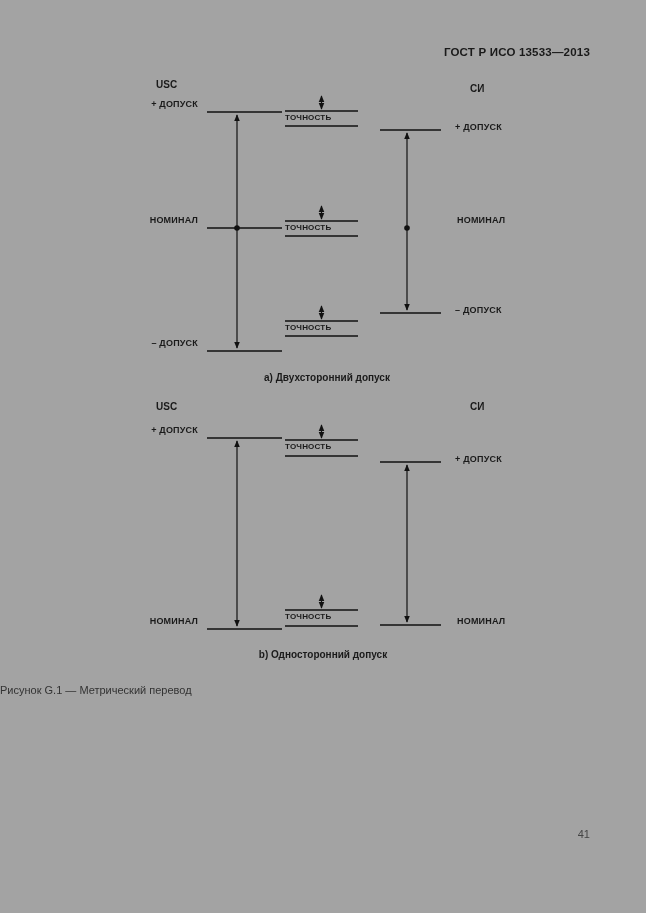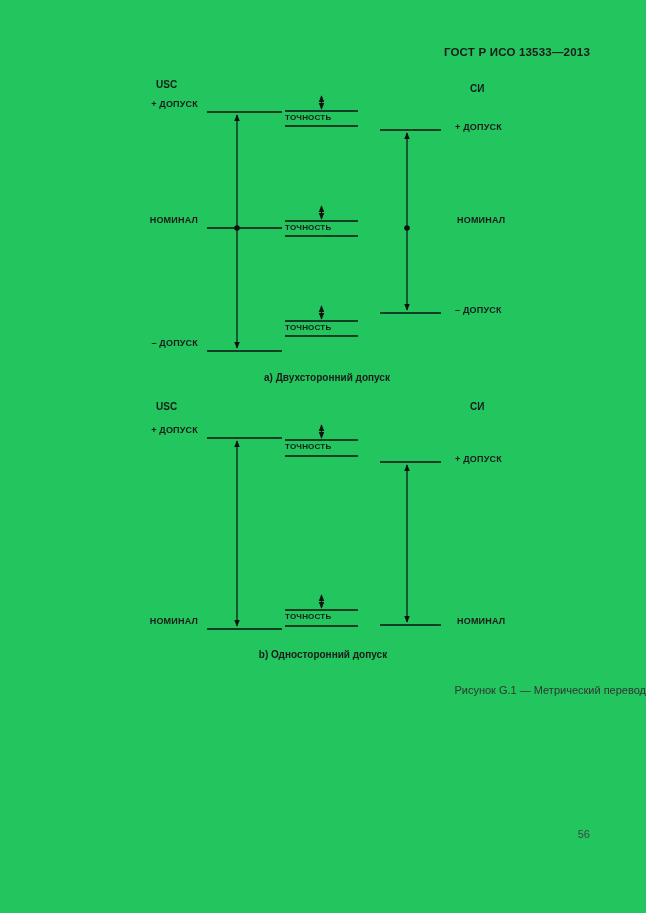--- a/index.html
+++ b/index.html
@@ -1,26 +1,26 @@
 <!DOCTYPE html>
 <html><head>
 <meta charset="utf-8">
 <style>
   * { margin:0; padding:0; box-sizing:border-box; }
   html,body { background:#ffffff; }
   body { font-family:"Liberation Sans", sans-serif; color:#1a1a1a; }
-  .page { position:relative; width:646px; height:913px; background:#22c55e; overflow:hidden; }
+  .page { position:relative; width:646px; height:913px; background:#a3a3a3; overflow:hidden; }
   .svg-layer { position:absolute; left:0; top:0; }
   .hdr { position:absolute; top:46px; right:56px; font-size:11.5px; font-weight:bold; letter-spacing:0.2px; }
   .sys { position:absolute; font-size:10px; font-weight:bold;text-align:center; }
   .lbl-l { position:absolute; left:118px; width:80px; text-align:right; font-size:9px; font-weight:bold; letter-spacing:0.2px; white-space:nowrap; }
   .lbl-r { position:absolute; left:455px; width:95px; text-align:left; font-size:9px; font-weight:bold; letter-spacing:0.2px; white-space:nowrap; }
   .acc { position:absolute; left:285px; width:73px; text-align:left; font-size:8px; font-weight:bold; letter-spacing:0.2px; }
   .cap { position:absolute; left:0; width:646px; text-align:center; font-size:10px; font-weight:bold; }
-  .figcap { position:absolute; left:0; width:646px; text-align:right; font-size:11px; font-weight:normal; color:#333; }
+  .figcap { position:absolute; left:0; width:646px; text-align:left; font-size:11px; font-weight:normal; color:#333; }
   .pagenum { position:absolute; top:828px; right:56px; font-size:11px; color:#444; }
 </style>
 </head>
 <body>
 
 <div class="page">
 
   <div class="hdr">ГОСТ Р ИСО 13533—2013</div>
 
   <svg class="svg-layer" width="646" height="913" viewBox="0 0 646 913">
@@ -119,15 +119,15 @@
 
   <div class="lbl-r" style="top:454px;">+ ДОПУСК</div>
   <div class="lbl-r" style="top:616px; left:457px;">НОМИНАЛ</div>
 
   <div class="acc" style="top:442px;">ТОЧНОСТЬ</div>
   <div class="acc" style="top:612px;">ТОЧНОСТЬ</div>
 
   <div class="cap" style="top:649px;">b) Односторонний допуск</div>
 
   <div class="figcap" style="top:684px;">Рисунок G.1 — Метрический перевод</div>
-  <div class="pagenum">56</div>
+  <div class="pagenum">41</div>
 
 </div>
 
 </body></html>

